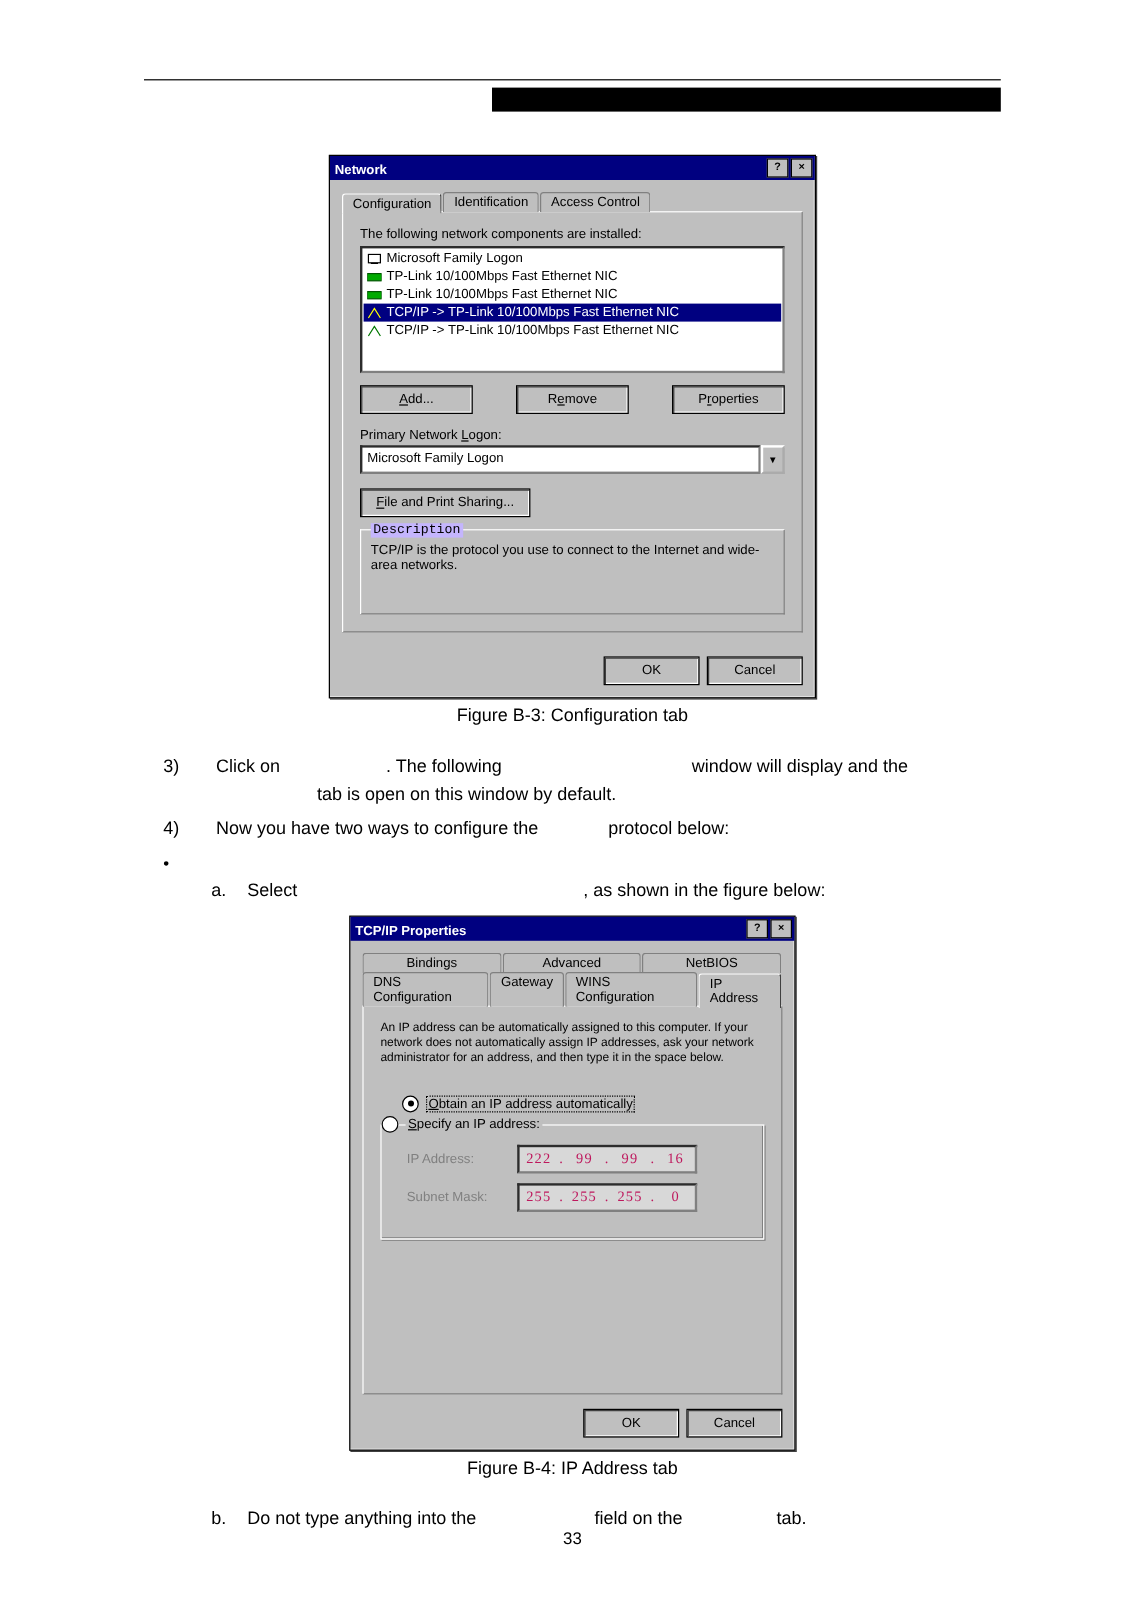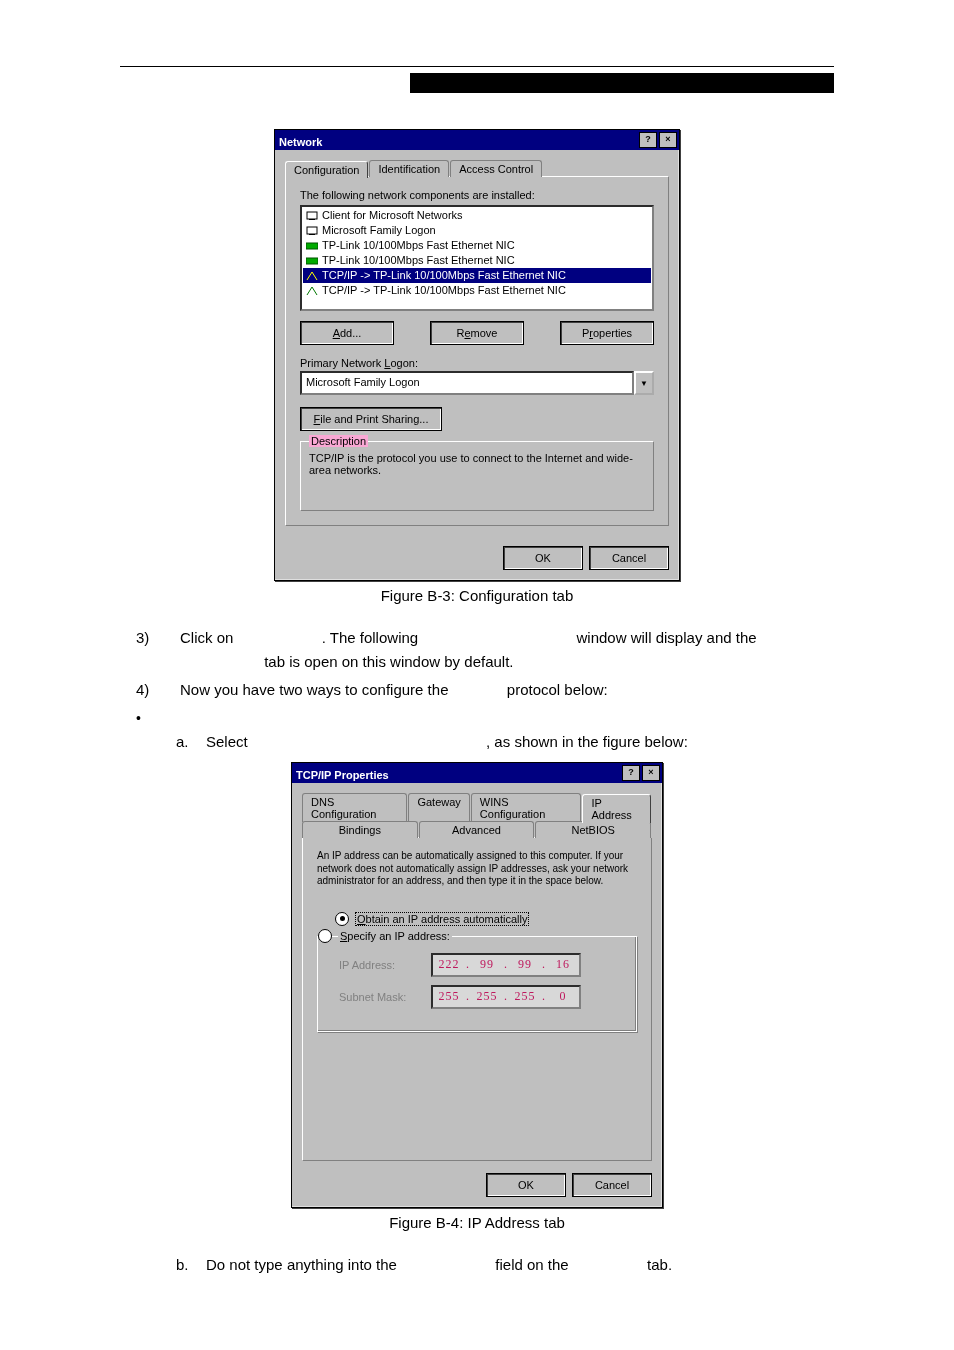--- a/index.html
+++ b/index.html
@@ -126,22 +126,23 @@
     border: 1px solid #808080; border-top-color:#fff; border-left-color:#fff;
     margin-top: 10px; padding: 2px 8px 30px 8px; font-size: 11px;
     position: relative;
   }
   .fieldset-alt {
     border: 1px solid #fff;
     box-shadow: -1px -1px 0 #808080 inset, 1px 1px 0 #808080;
     margin-top: 10px; padding: 8px 8px 14px 8px; font-size: 11px;
   }
   .legend {
-    position: relative; top: -9px; background: #f9a8d4; padding: 0 2px;
+    position: relative; top: -9px; background: #c4b5fd; padding: 0 2px;
     display: inline-block;
+    font-family: Liberation Mono, monospace;
   }
   .dlg-footer {
     display: flex; justify-content: flex-end; gap: 6px; padding: 8px 10px 10px;
   }
 
   .caption {
     text-align: center; font-size: 15px; margin: 6px 0 22px 0;
   }
 
   .step {
@@ -212,29 +213,20 @@
         <div class="tab-panel">
           <div style="margin-bottom:4px;"><span>The following network components are installed:</span></div>
           <div class="listbox">
             <div class="item">
               <span class="ic">
                   <svg width="12" height="10">
                     <rect x="1" y="1" width="10" height="7" fill="#fff" stroke="#000"></rect>
                     <rect x="3" y="8" width="6" height="1" fill="#000"></rect>
                   </svg>
                 </span>
-              <span>Client for Microsoft Networks</span>
-            </div>
-            <div class="item">
-              <span class="ic">
-                  <svg width="12" height="10">
-                    <rect x="1" y="1" width="10" height="7" fill="#fff" stroke="#000"></rect>
-                    <rect x="3" y="8" width="6" height="1" fill="#000"></rect>
-                  </svg>
-                </span>
               <span>Microsoft Family Logon</span>
             </div>
             <div class="item">
               <span class="ic">
                   <svg width="12" height="10">
                     <rect x="0" y="2" width="12" height="6" fill="#0a0" stroke="#050"></rect>
                   </svg>
                 </span>
               <span>TP-Link 10/100Mbps Fast Ethernet NIC</span>
             </div>
@@ -334,30 +326,30 @@
 
     <div class="win-dialog tcp">
       <div class="titlebar">
         <span>TCP/IP Properties</span>
         <div class="titlebar-btns">
           <div class="titlebar-btn">?</div>
           <div class="titlebar-btn">×</div>
         </div>
       </div>
       <div class="dialog-body" style="padding-bottom:4px;">
+        <div class="tabset">
+          <div class="tab" style="width:100px;text-align:center;">Bindings</div>
+          <div class="tab" style="width:100px;text-align:center;">Advanced</div>
+          <div class="tab" style="width:100px;text-align:center;">NetBIOS</div>
+        </div>
         <div class="tabset row2">
           <div class="tab">DNS Configuration</div>
           <div class="tab">Gateway</div>
           <div class="tab">WINS Configuration</div>
           <div class="tab active">IP Address</div>
-        </div>
-        <div class="tabset">
-          <div class="tab" style="width:100px;text-align:center;">Bindings</div>
-          <div class="tab" style="width:100px;text-align:center;">Advanced</div>
-          <div class="tab" style="width:100px;text-align:center;">NetBIOS</div>
         </div>
         <div class="tab-panel">
           <div style="font-size:10px; line-height:1.25;">An IP address can be automatically assigned to this computer. If your network does not automatically assign IP addresses, ask your network administrator for an address, and then type it in the space below.</div>
           <div style="height:18px;"></div>
           <div class="radio-row">
             <span class="radio checked"></span>
             <span class="dotted-focus"><span class="under">O</span>btain an IP address automatically</span>
           </div>
           <div class="fieldset-alt">
             <div class="radio-row" style="margin:-16px 0 6px -8px;">
@@ -407,13 +399,14 @@
         <span>Do not type anything into the </span>
         <span style="display:inline-block;width:90px;"></span>
         <span> field on the </span>
         <span style="display:inline-block;width:70px;"></span>
         <span> tab.</span>
       </div>
     </div>
 
   </div>
 
+  <div class="pagenum">33</div>
 </div>
 
 </body></html>

